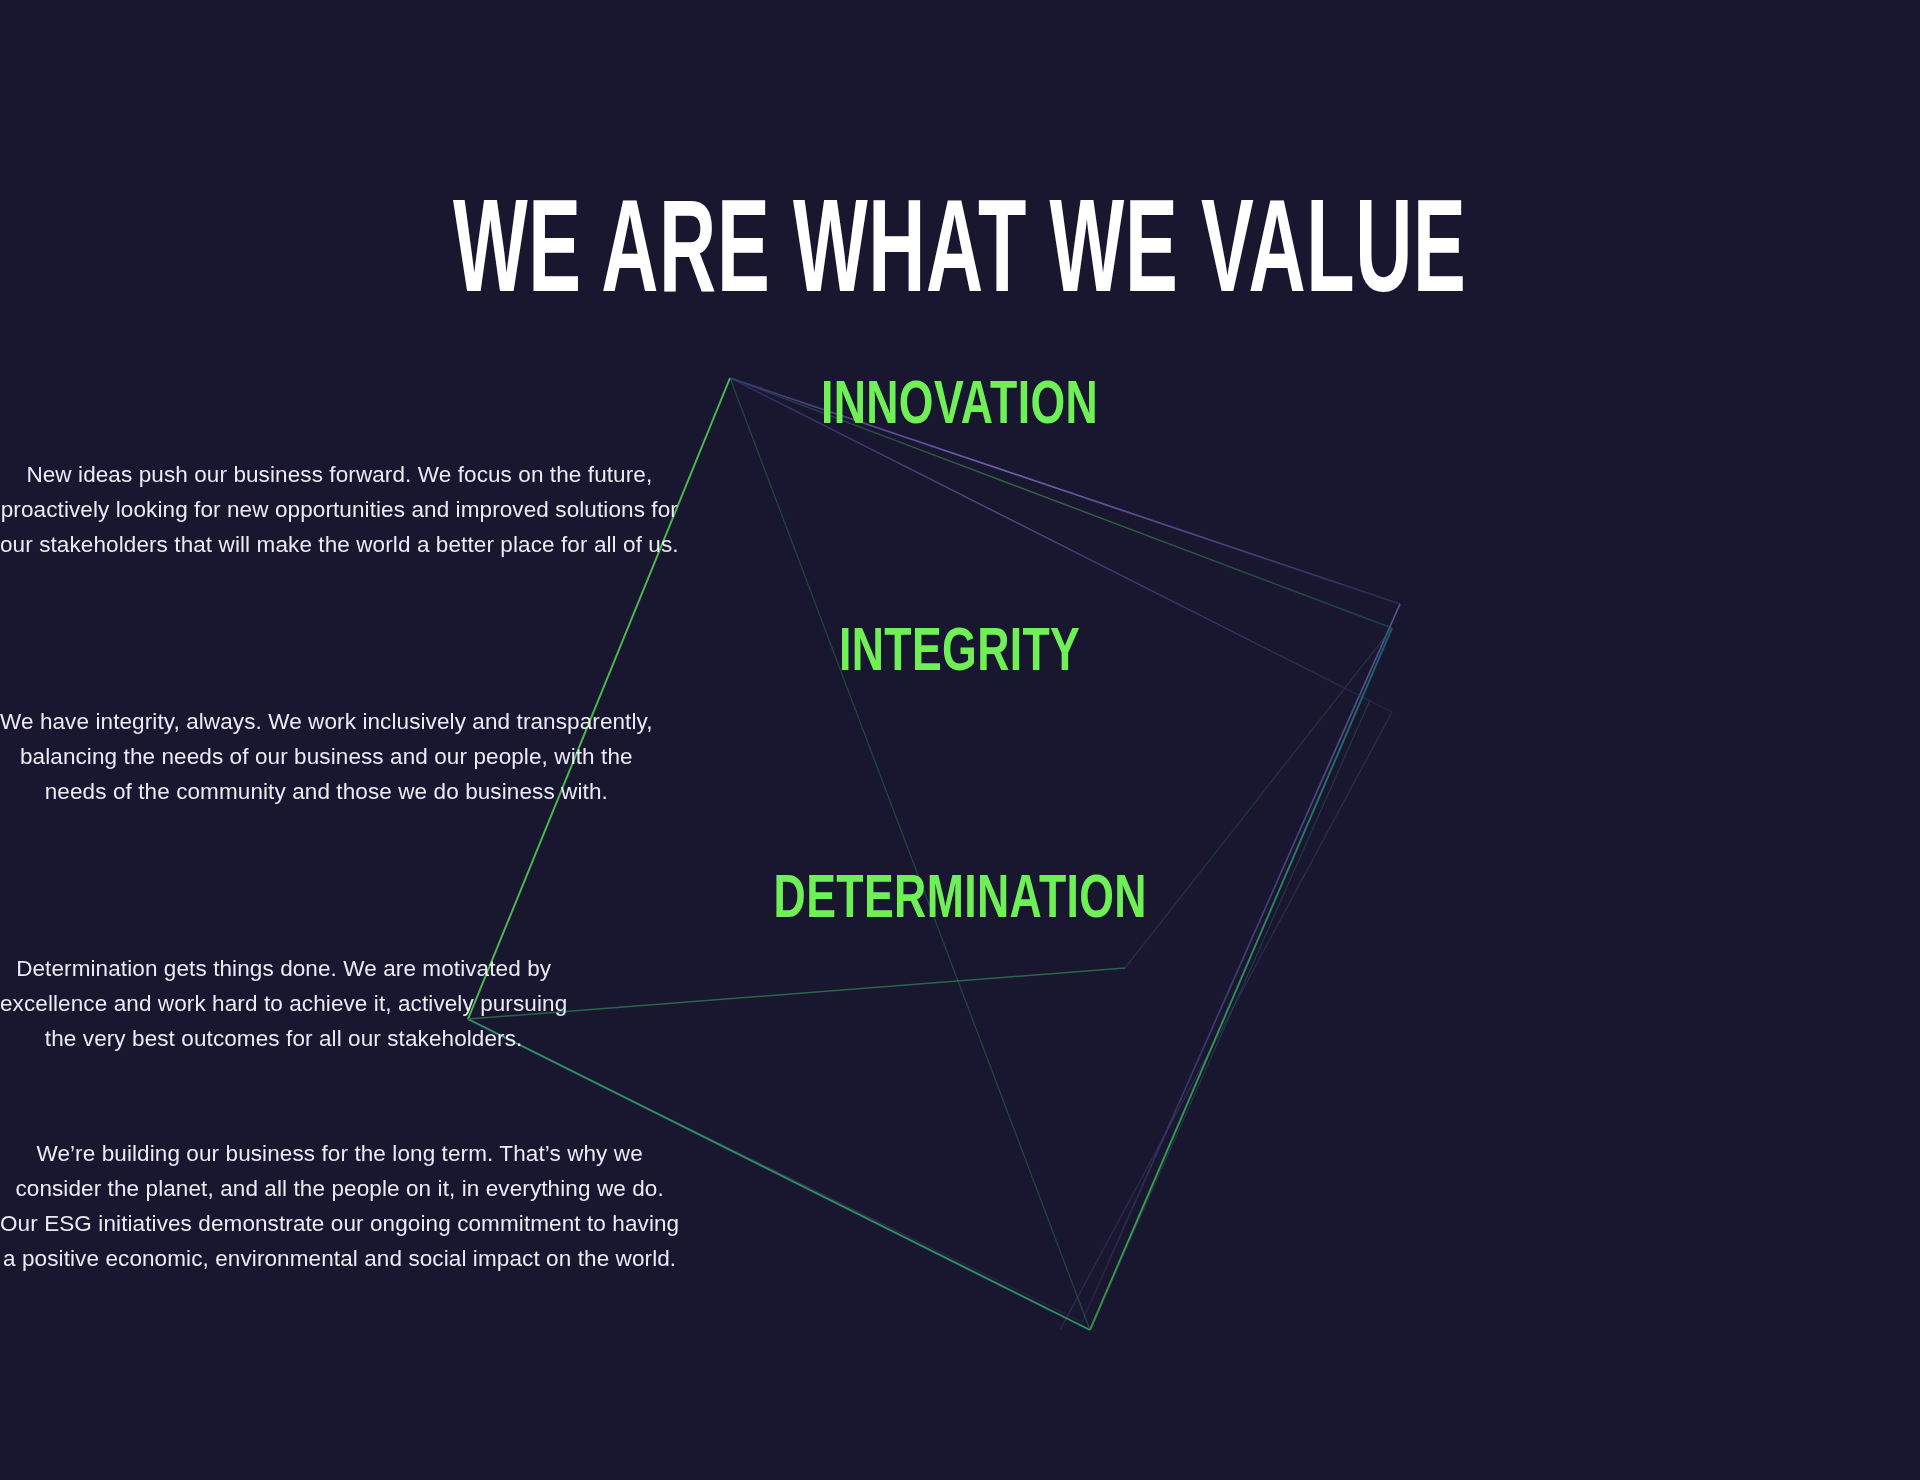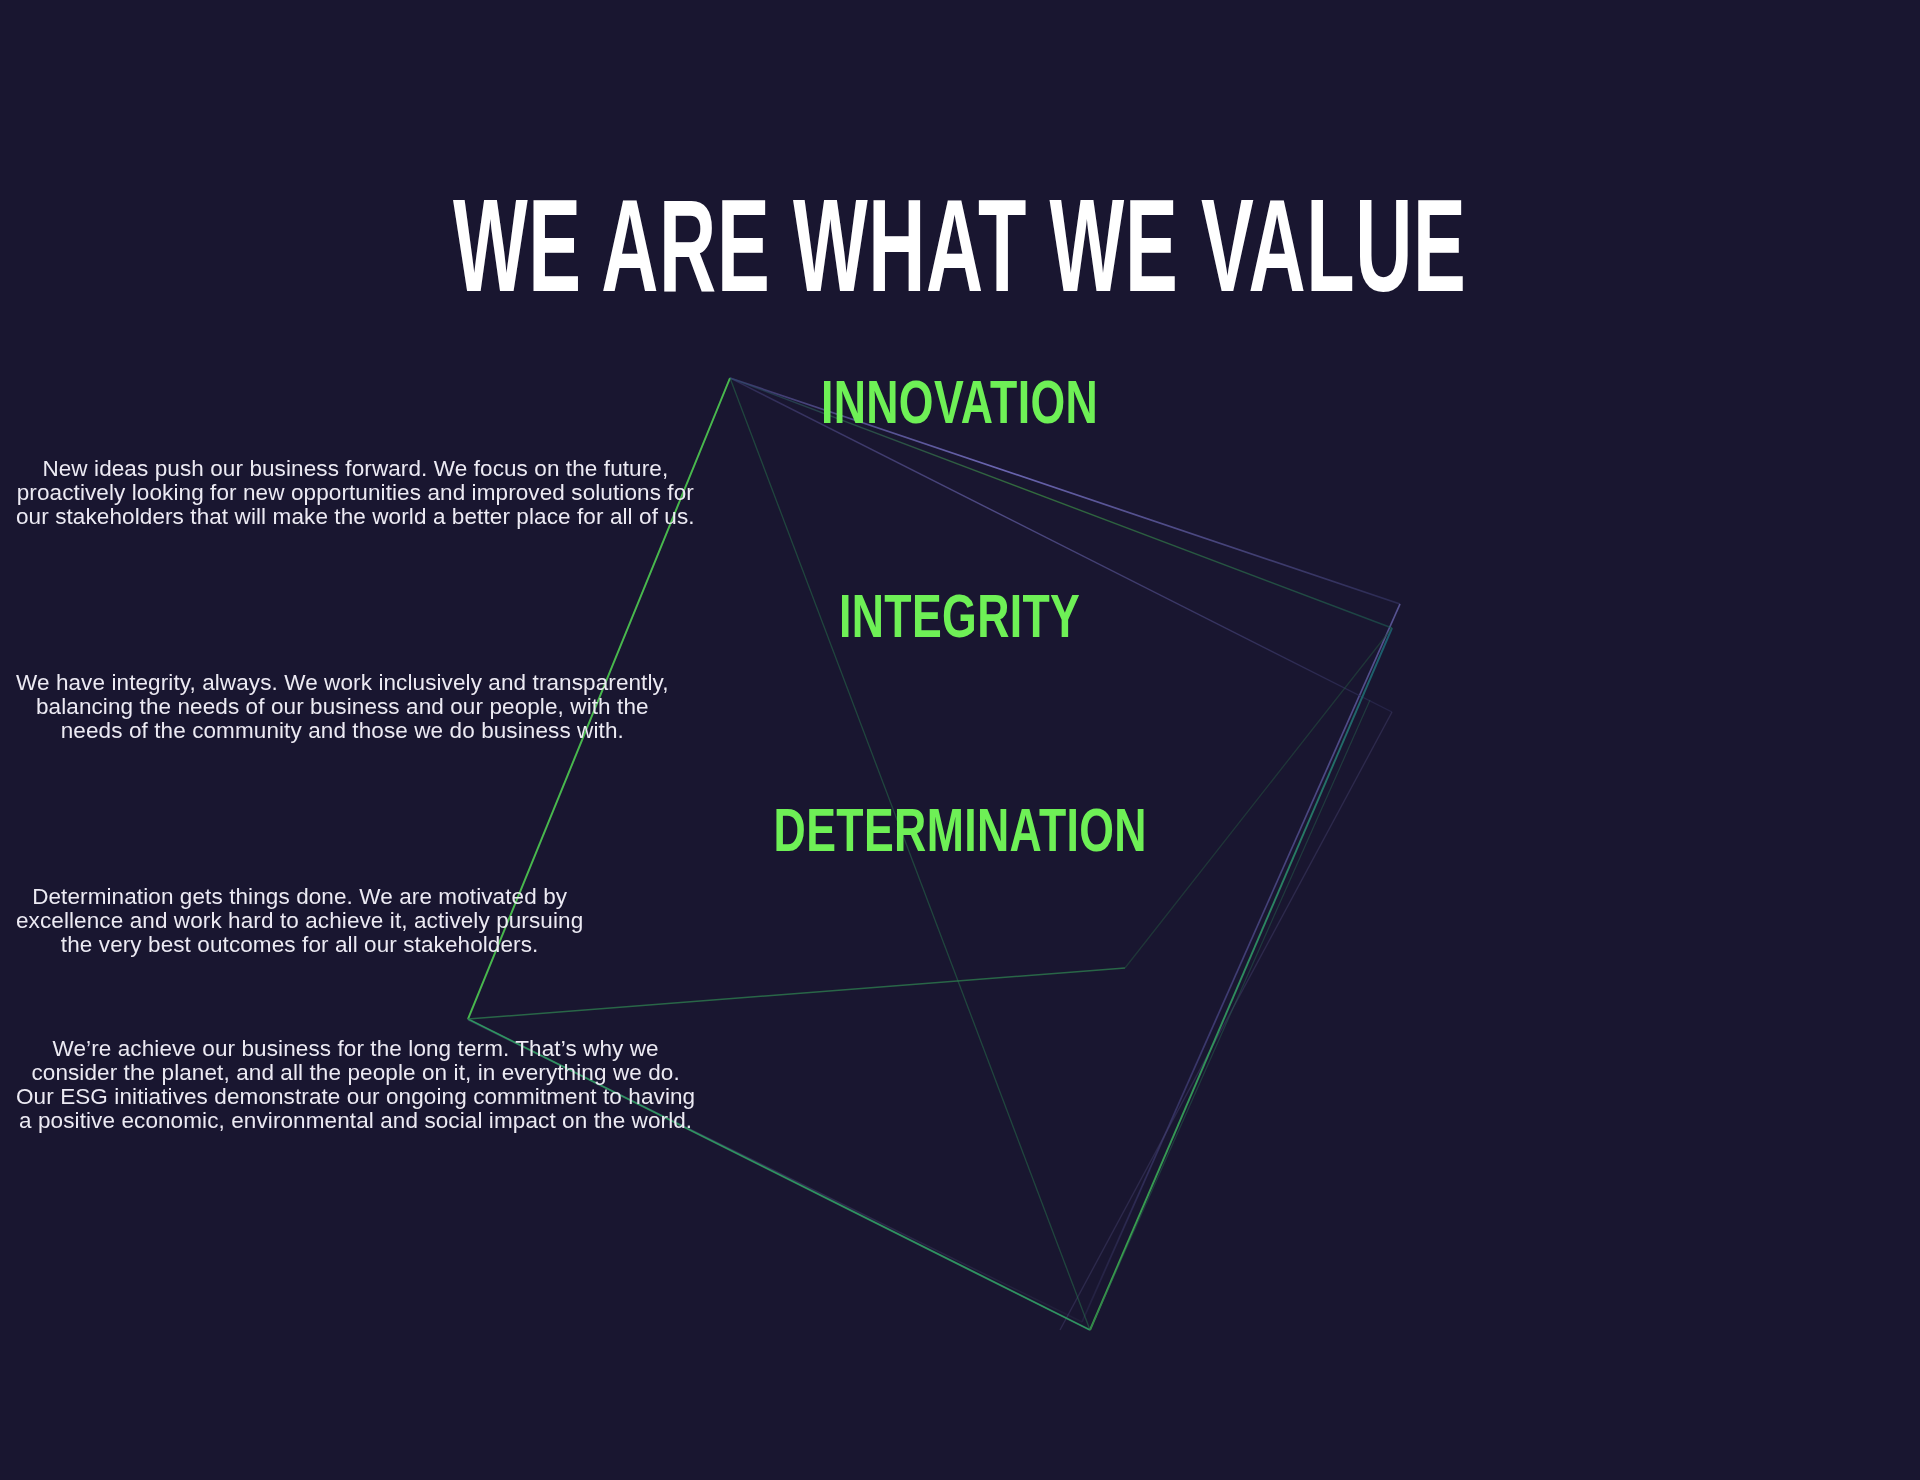--- a/index.html
+++ b/index.html
@@ -93,27 +93,26 @@
     display:flex;
     align-items:center;
     justify-content:center;
     width:100%;
   }
 
   .value-body {
     margin-top:24px;
     color:#eceaf3;
     font-size:22.5px;
-    line-height:24px;
+    line-height:35px;
     text-align:center;
     max-width:720px;
     font-weight:400;
     letter-spacing:0.1px;
     white-space:pre-line;
-    margin-left:16px;
   }
 
   
   #sec-0 { margin-top:60px; }
   #sec-1 { margin-top:56px; }
   #sec-2 { margin-top:56px; }
   #sec-3 { margin-top:56px; }
 </style>
 </head>
 <body style="background: rgb(25, 22, 48);">
@@ -204,20 +203,20 @@
     <section class="value-section" id="sec-1">
       <div class="heading-wrap">
         <h2 class="value-heading">DETERMINATION</h2>
       </div>
       <p class="value-body">Determination gets things done. We are motivated by
 excellence and work hard to achieve it, actively pursuing
 the very best outcomes for all our stakeholders.</p>
     </section>
 
     <section class="value-section" id="sec-3">
-      <p class="value-body">We’re achieve our business for the long term. That’s why we
+      <p class="value-body">We’re building our business for the long term. That’s why we
 consider the planet, and all the people on it, in everything we do.
 Our ESG initiatives demonstrate our ongoing commitment to having
 a positive economic, environmental and social impact on the world.</p>
     </section>
 
   </div>
 </div>
 
 </body></html>

